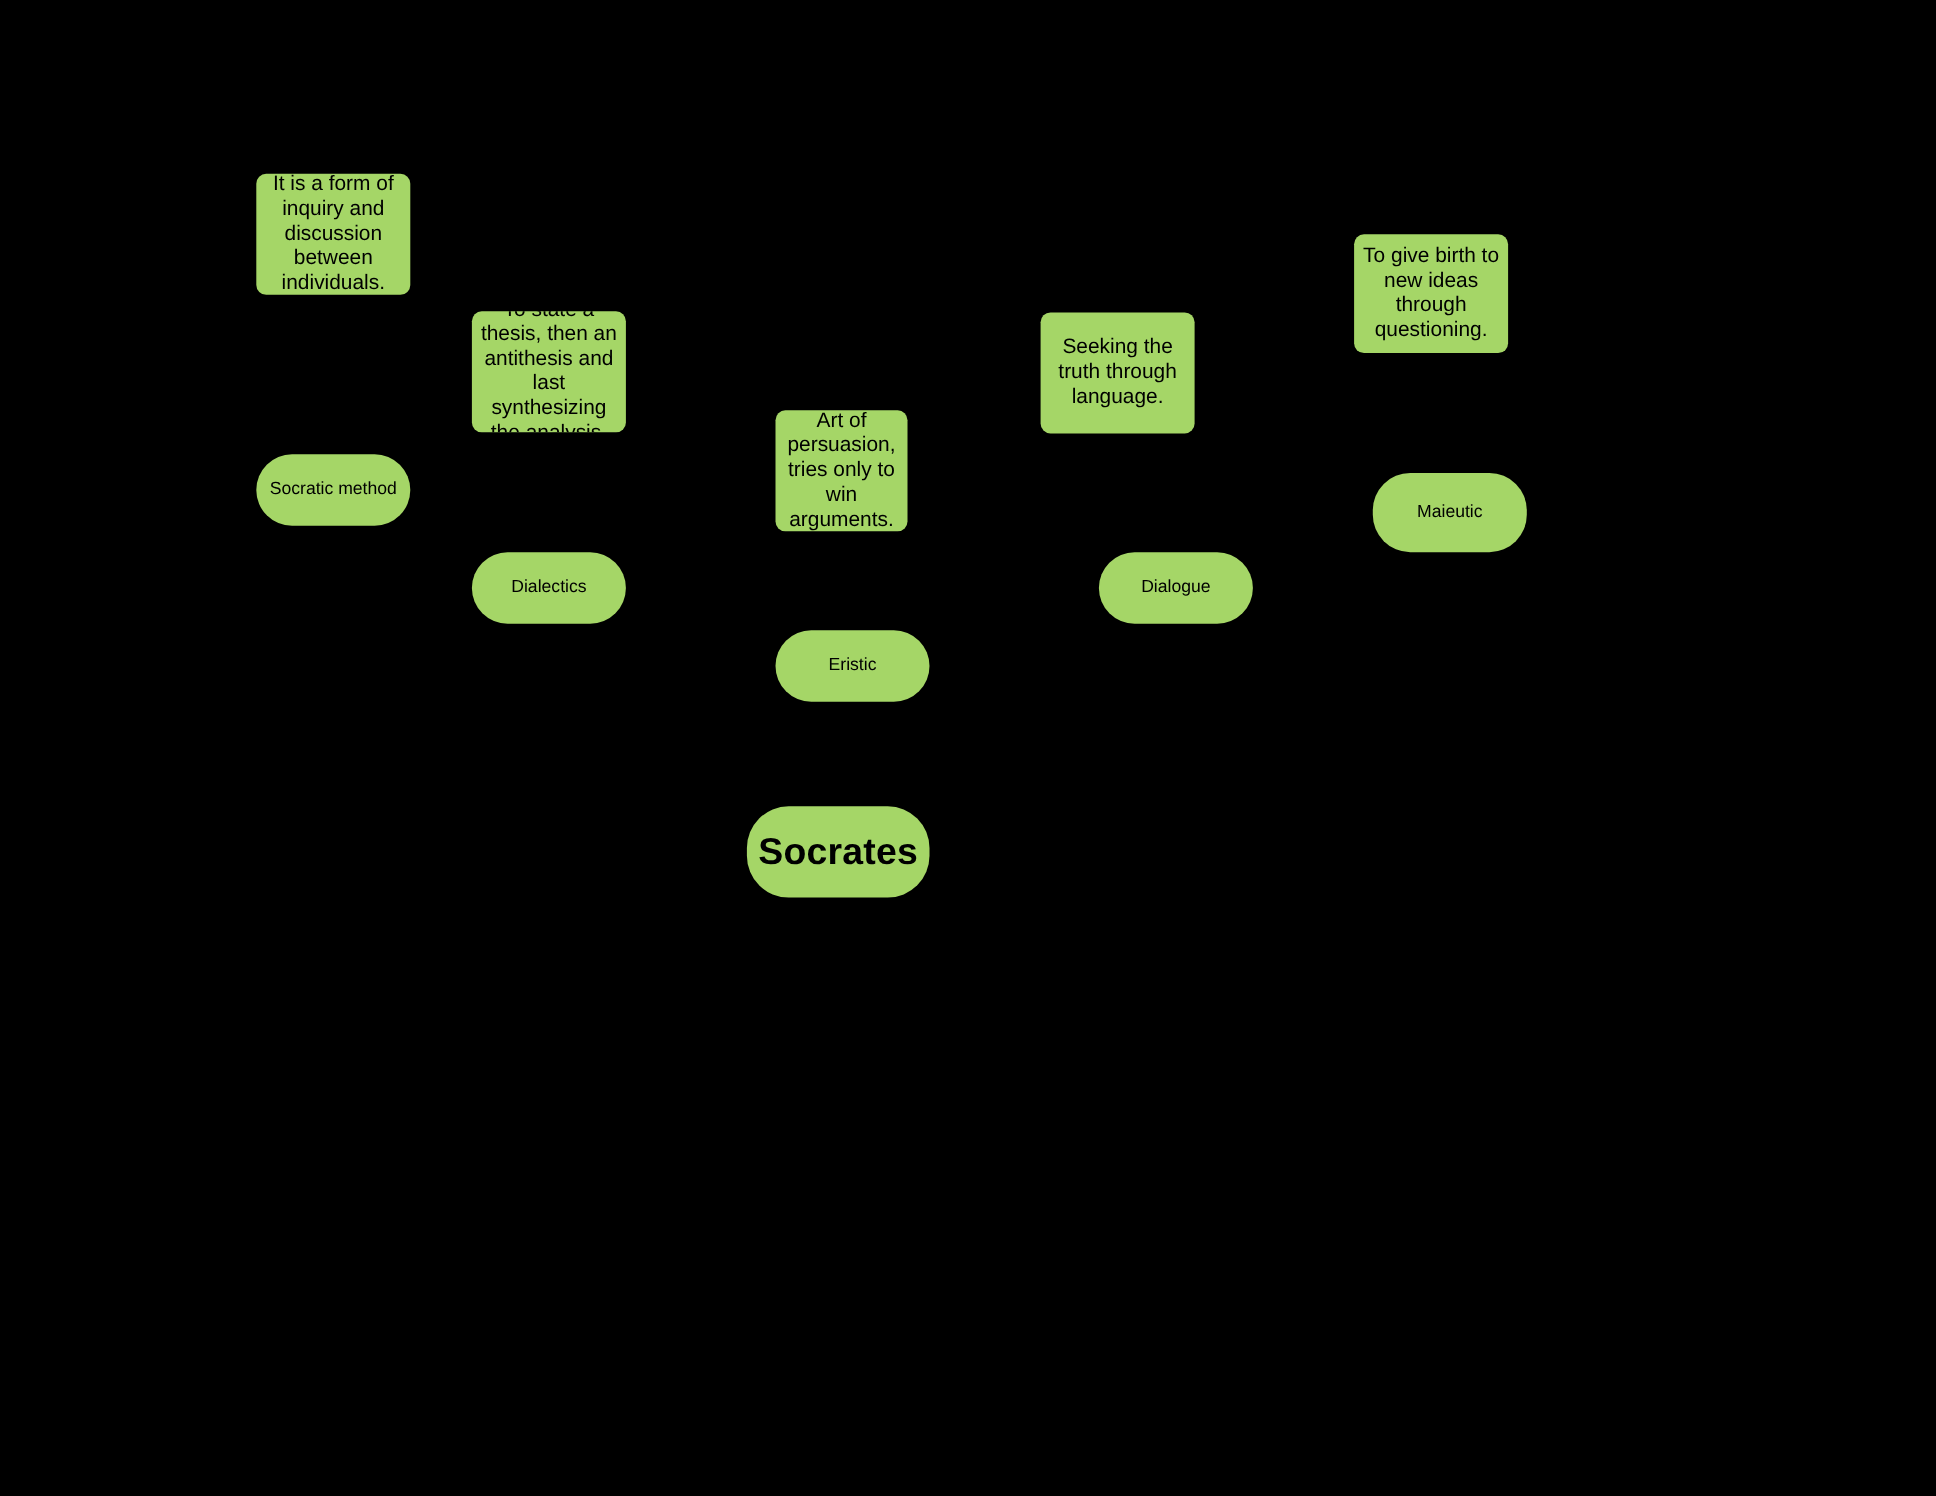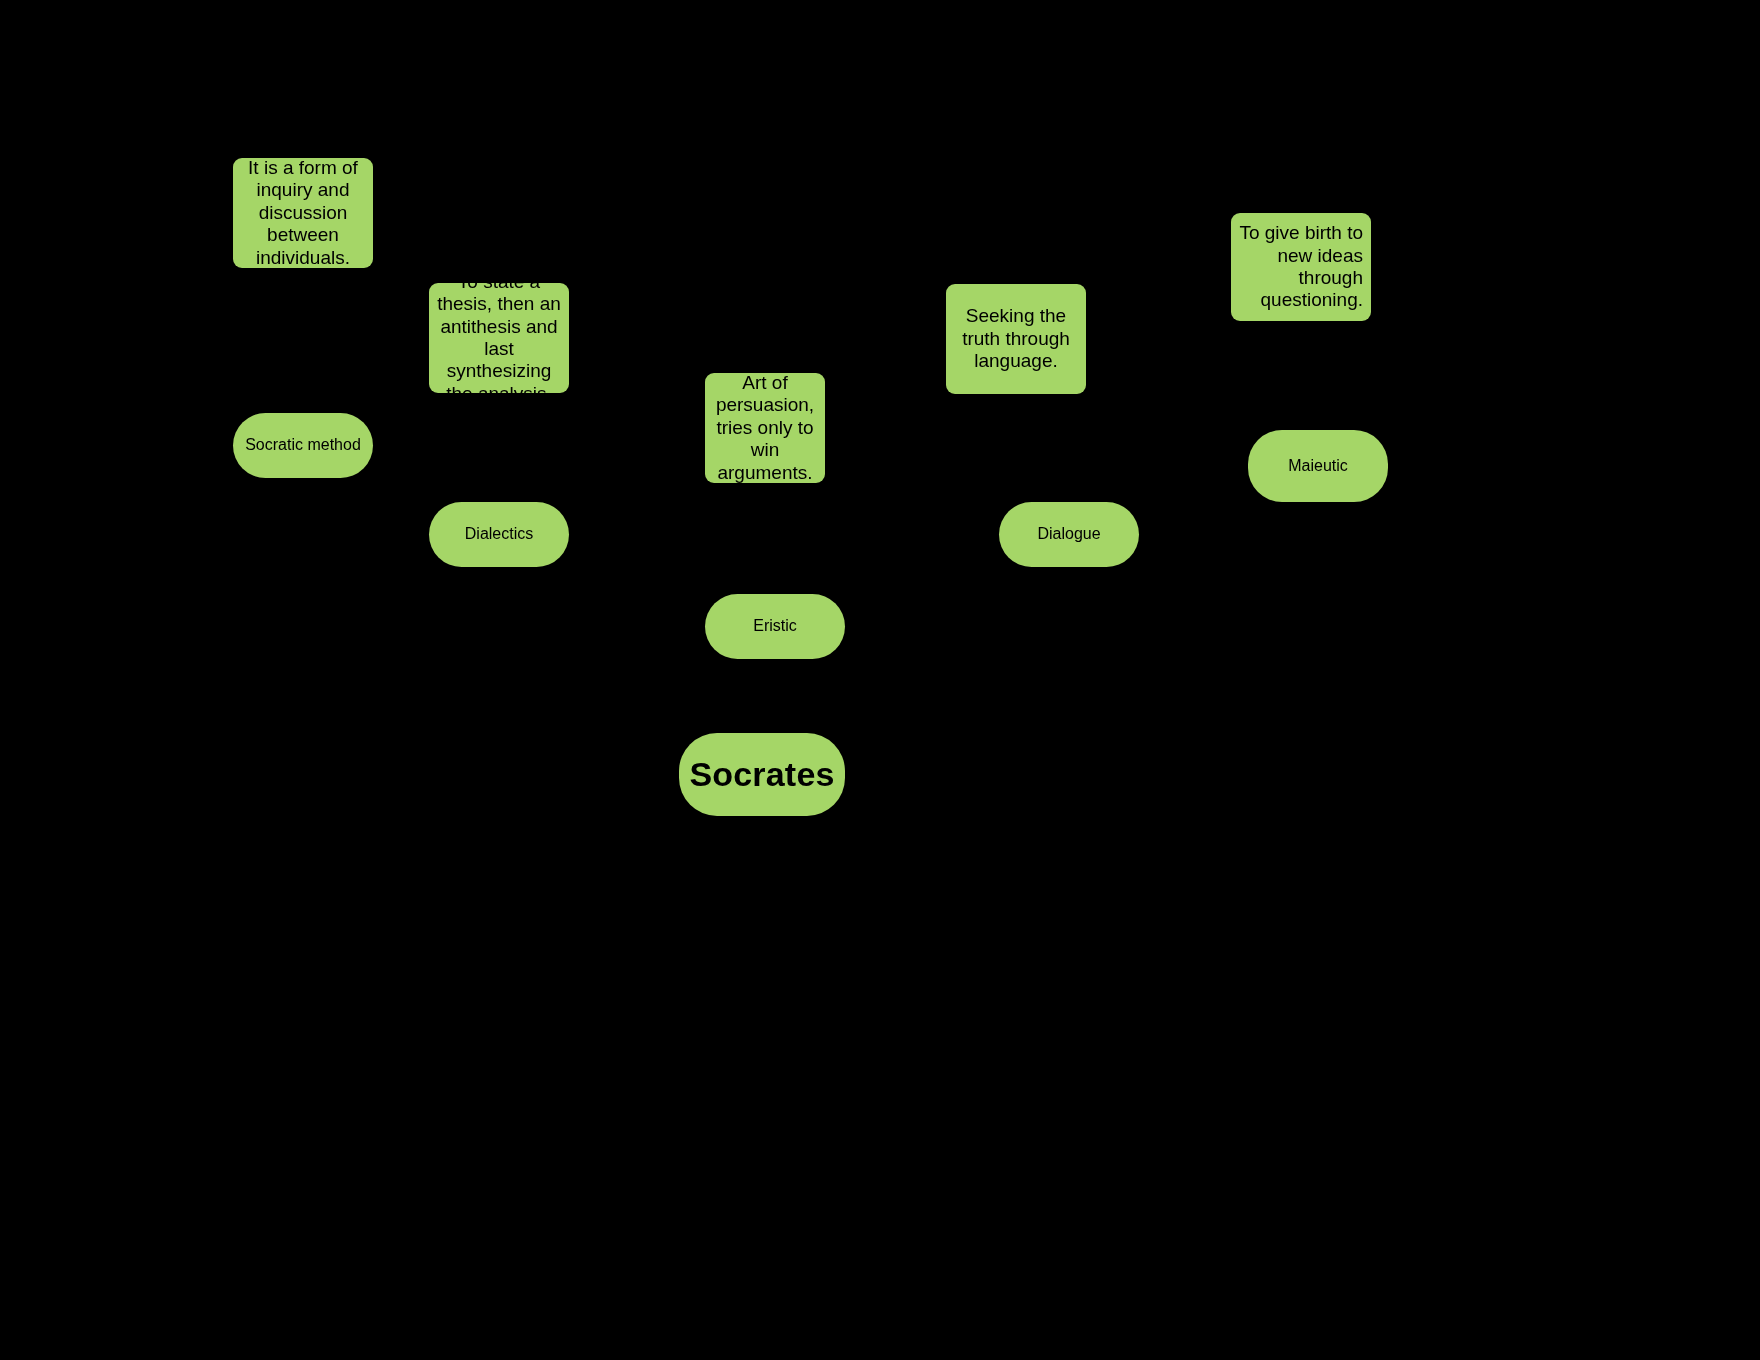--- a/index.html
+++ b/index.html
@@ -69,33 +69,33 @@
   </div>
 
   <div class="node pill" style="left:429px; top:502px; width:140px; height:65px;">
     <span class="txt">Dialectics</span>
   </div>
 
   <div class="node note" style="left:705px; top:373px; width:120px; height:110px;">
     <span class="txt">Art of persuasion, tries only to win arguments.</span>
   </div>
 
-  <div class="node pill" style="left:705px; top:594px; width:140px; height:65px;">
+  <div class="node pill" style="left:705px; top:573px; width:140px; height:65px;">
     <span class="txt">Eristic</span>
   </div>
 
   <div class="node note" style="left:946px; top:284px; width:140px; height:110px;">
     <span class="txt">Seeking the truth through language.</span>
   </div>
 
   <div class="node pill" style="left:999px; top:502px; width:140px; height:65px;">
     <span class="txt">Dialogue</span>
   </div>
 
-  <div class="node note" style="left:1231px; top:213px; width:140px; height:108px;text-align:right;">
+  <div class="node note" style="left:1231px; top:213px; width:140px; height:108px;">
     <span class="txt">To give birth to new ideas through questioning.</span>
   </div>
 
   <div class="node pill" style="left:1248px; top:430px; width:140px; height:72px;">
     <span class="txt">Maieutic</span>
   </div>
 
   <div class="node root" style="left:679px; top:733px; width:166px; height:83px;">
     <span class="txt">Socrates</span>
   </div>

